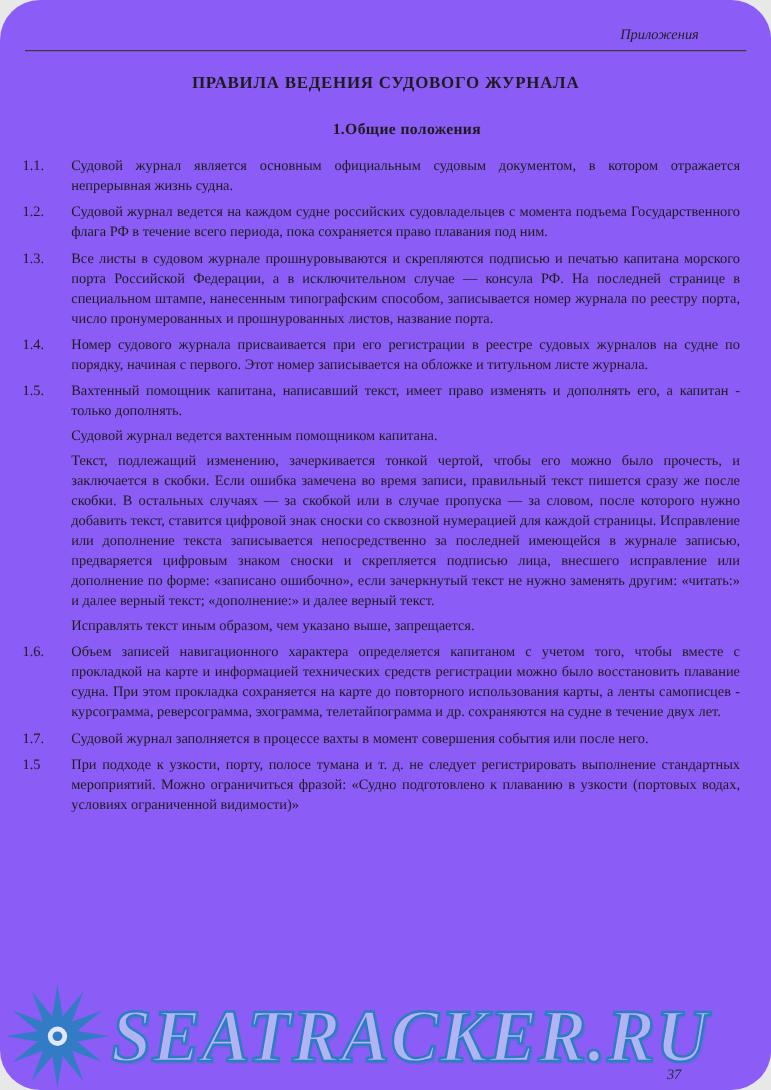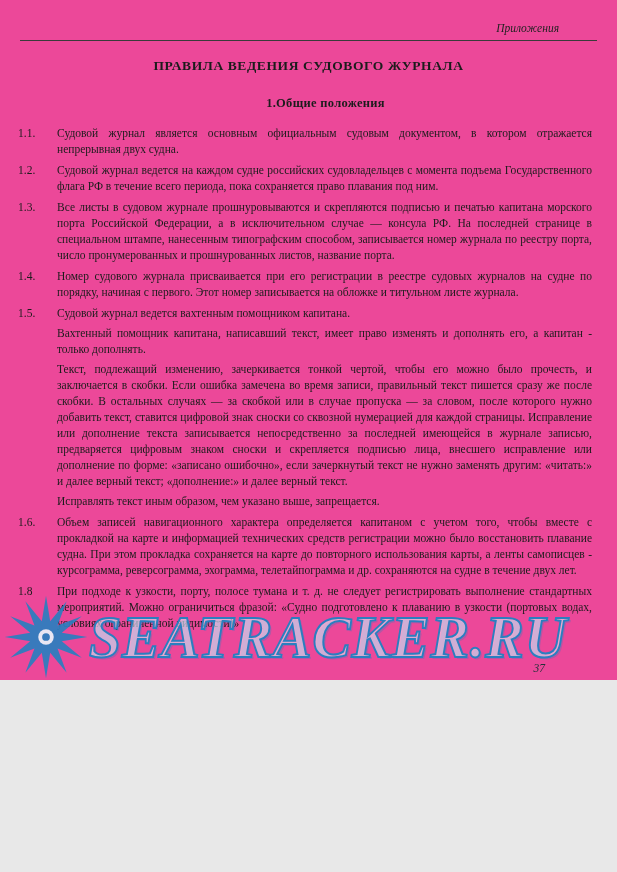--- a/index.html
+++ b/index.html
@@ -1,25 +1,26 @@
 <!DOCTYPE html>
 <html><head>
 <meta charset="utf-8">
 <style>
   html, body { margin: 0; padding: 0; background: #e8e8e8; }
   .page {
     position: relative;
     width: 617px;
-    height: 680px;
+    height: 872px;
     margin: 0 auto;
-    background: #ec4899;
+    background: #8b5cf6;
     font-family: "Liberation Serif", "DejaVu Serif", serif;
     color: #1c1c1c;
     overflow: hidden;
     box-sizing: border-box;
+    border-radius: 32px;
   }
   .header-label {
     position: absolute;
     top: 22px;
     right: 58px;
     font-style: italic;
     font-size: 11.5px;
     color: #222;
   }
   .header-rule {
@@ -119,21 +120,21 @@
   <div class="header-rule"></div>
 
   <h1 class="doc-title">ПРАВИЛА ВЕДЕНИЯ СУДОВОГО ЖУРНАЛА</h1>
   <h2 class="section-heading">1.Общие положения</h2>
 
   <div class="items">
 
     <div class="item">
       <div class="num">1.1.</div>
       <div class="body">
-        <p>Судовой журнал является основным официальным судовым документом, в котором отражается непрерывная двух судна.</p>
+        <p>Судовой журнал является основным официальным судовым документом, в котором отражается непрерывная жизнь судна.</p>
       </div>
     </div>
 
     <div class="item">
       <div class="num">1.2.</div>
       <div class="body">
         <p>Судовой журнал ведется на каждом судне российских судовладельцев с момента подъема Государственного флага РФ в течение всего периода, пока сохраняется право плавания под ним.</p>
       </div>
     </div>
 
@@ -147,37 +148,43 @@
     <div class="item">
       <div class="num">1.4.</div>
       <div class="body">
         <p>Номер судового журнала присваивается при его регистрации в реестре судовых журналов на судне по порядку, начиная с первого. Этот номер записывается на обложке и титульном листе журнала.</p>
       </div>
     </div>
 
     <div class="item">
       <div class="num">1.5.</div>
       <div class="body">
+        <p>Вахтенный помощник капитана, написавший текст, имеет право изменять и дополнять его, а капитан - только дополнять.</p>
         <p>Судовой журнал ведется вахтенным помощником капитана.</p>
-        <p>Вахтенный помощник капитана, написавший текст, имеет право изменять и дополнять его, а капитан - только дополнять.</p>
         <p>Текст, подлежащий изменению, зачеркивается тонкой чертой, чтобы его можно было прочесть, и заключается в скобки. Если ошибка замечена во время записи, правильный текст пишется сразу же после скобки. В остальных случаях — за скобкой или в случае пропуска — за словом, после которого нужно добавить текст, ставится цифровой знак сноски со сквозной нумерацией для каждой страницы. Исправление или дополнение текста записывается непосредственно за последней имеющейся в журнале записью, предваряется цифровым знаком сноски и скрепляется подписью лица, внесшего исправление или дополнение по форме: «записано ошибочно», если зачеркнутый текст не нужно заменять другим: «читать:» и далее верный текст; «дополнение:» и далее верный текст.</p>
         <p>Исправлять текст иным образом, чем указано выше, запрещается.</p>
       </div>
     </div>
 
     <div class="item">
       <div class="num">1.6.</div>
       <div class="body">
         <p>Объем записей навигационного характера определяется капитаном с учетом того, чтобы вместе с прокладкой на карте и информацией технических средств регистрации можно было восстановить плавание судна. При этом прокладка сохраняется на карте до повторного использования карты, а ленты самописцев - курсограмма, реверсограмма, эхограмма, телетайпограмма и др. сохраняются на судне в течение двух лет.</p>
       </div>
     </div>
 
-
-    <div class="item">
-      <div class="num">1.8</div>
+    <div class="item">
+      <div class="num">1.7.</div>
+      <div class="body">
+        <p>Судовой журнал заполняется в процессе вахты в момент совершения события или после него.</p>
+      </div>
+    </div>
+
+    <div class="item">
+      <div class="num">1.5</div>
       <div class="body">
         <p>При подходе к узкости, порту, полосе тумана и т. д. не следует регистрировать выполнение стандартных мероприятий. Можно ограничиться фразой: «Судно подготовлено к плаванию в узкости (портовых водах, условиях ограниченной видимости)»</p>
       </div>
     </div>
 
   </div>
 
   <div class="watermark">
     <svg class="wm-star" viewBox="0 0 100 100" xmlns="http://www.w3.org/2000/svg">
       <polygon fill="#2a7fc0" points="98,50 68.4,54.9 91.6,74 63.4,63.4 74,91.6 54.9,68.4 50,98 45.1,68.4 26,91.6 36.6,63.4 8.4,74 31.6,54.9 2,50 31.6,45.1 8.4,26 36.6,36.6 26,8.4 45.1,31.6 50,2 54.9,31.6 74,8.4 63.4,36.6 91.6,26 68.4,45.1"></polygon>

